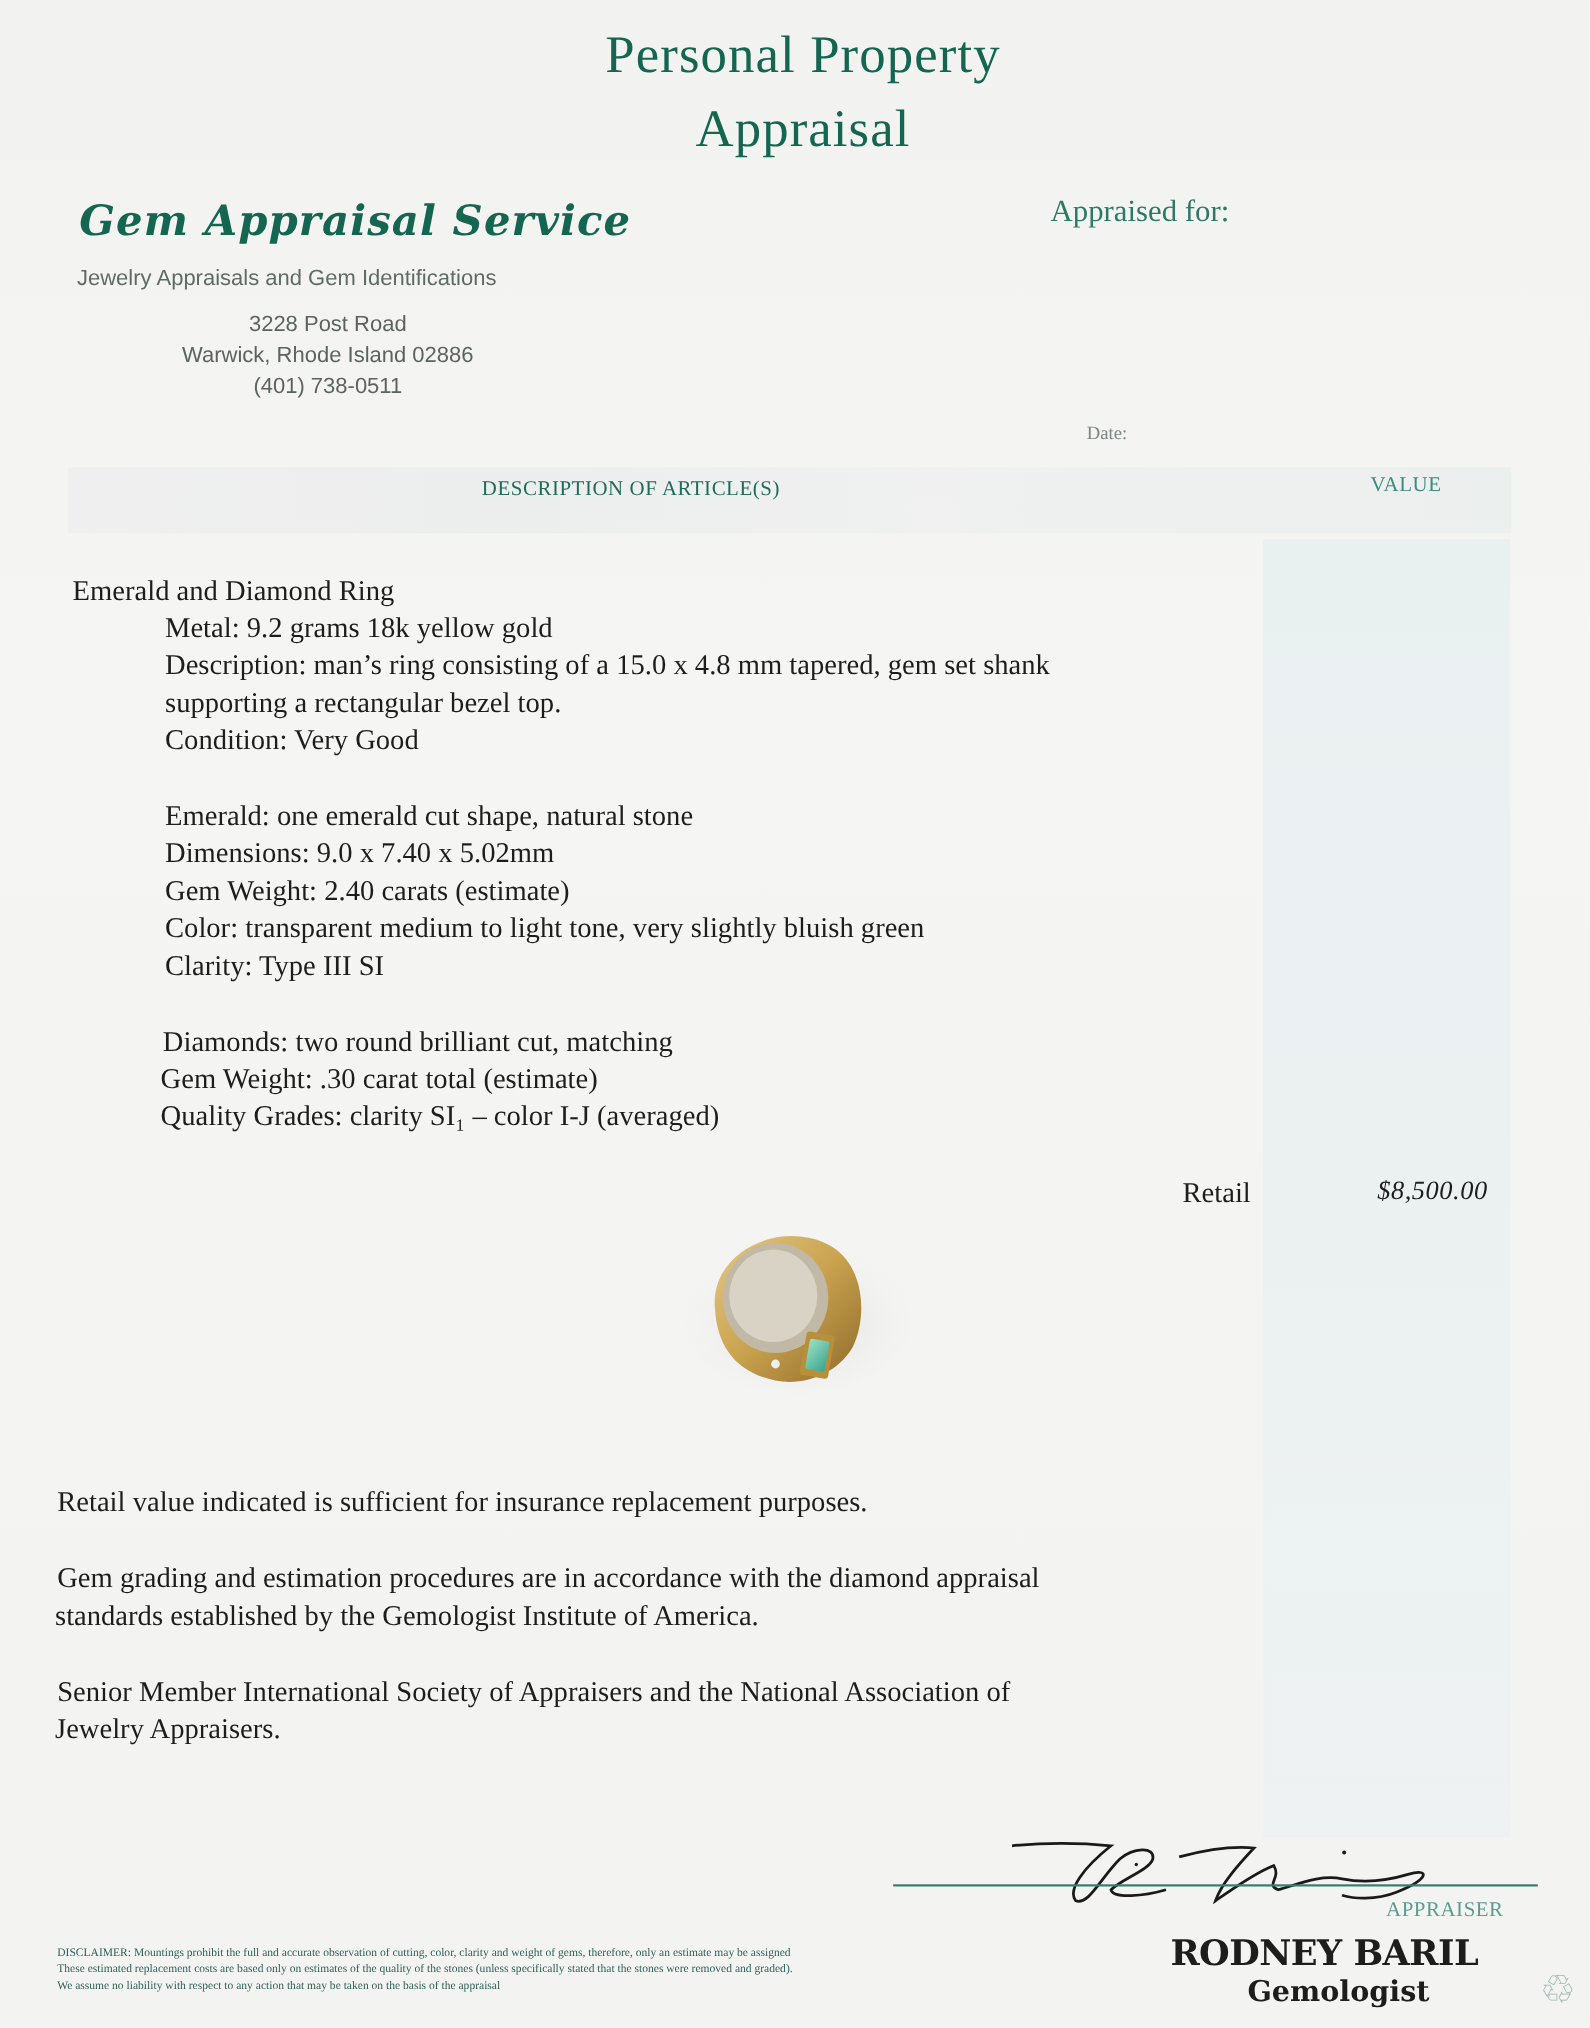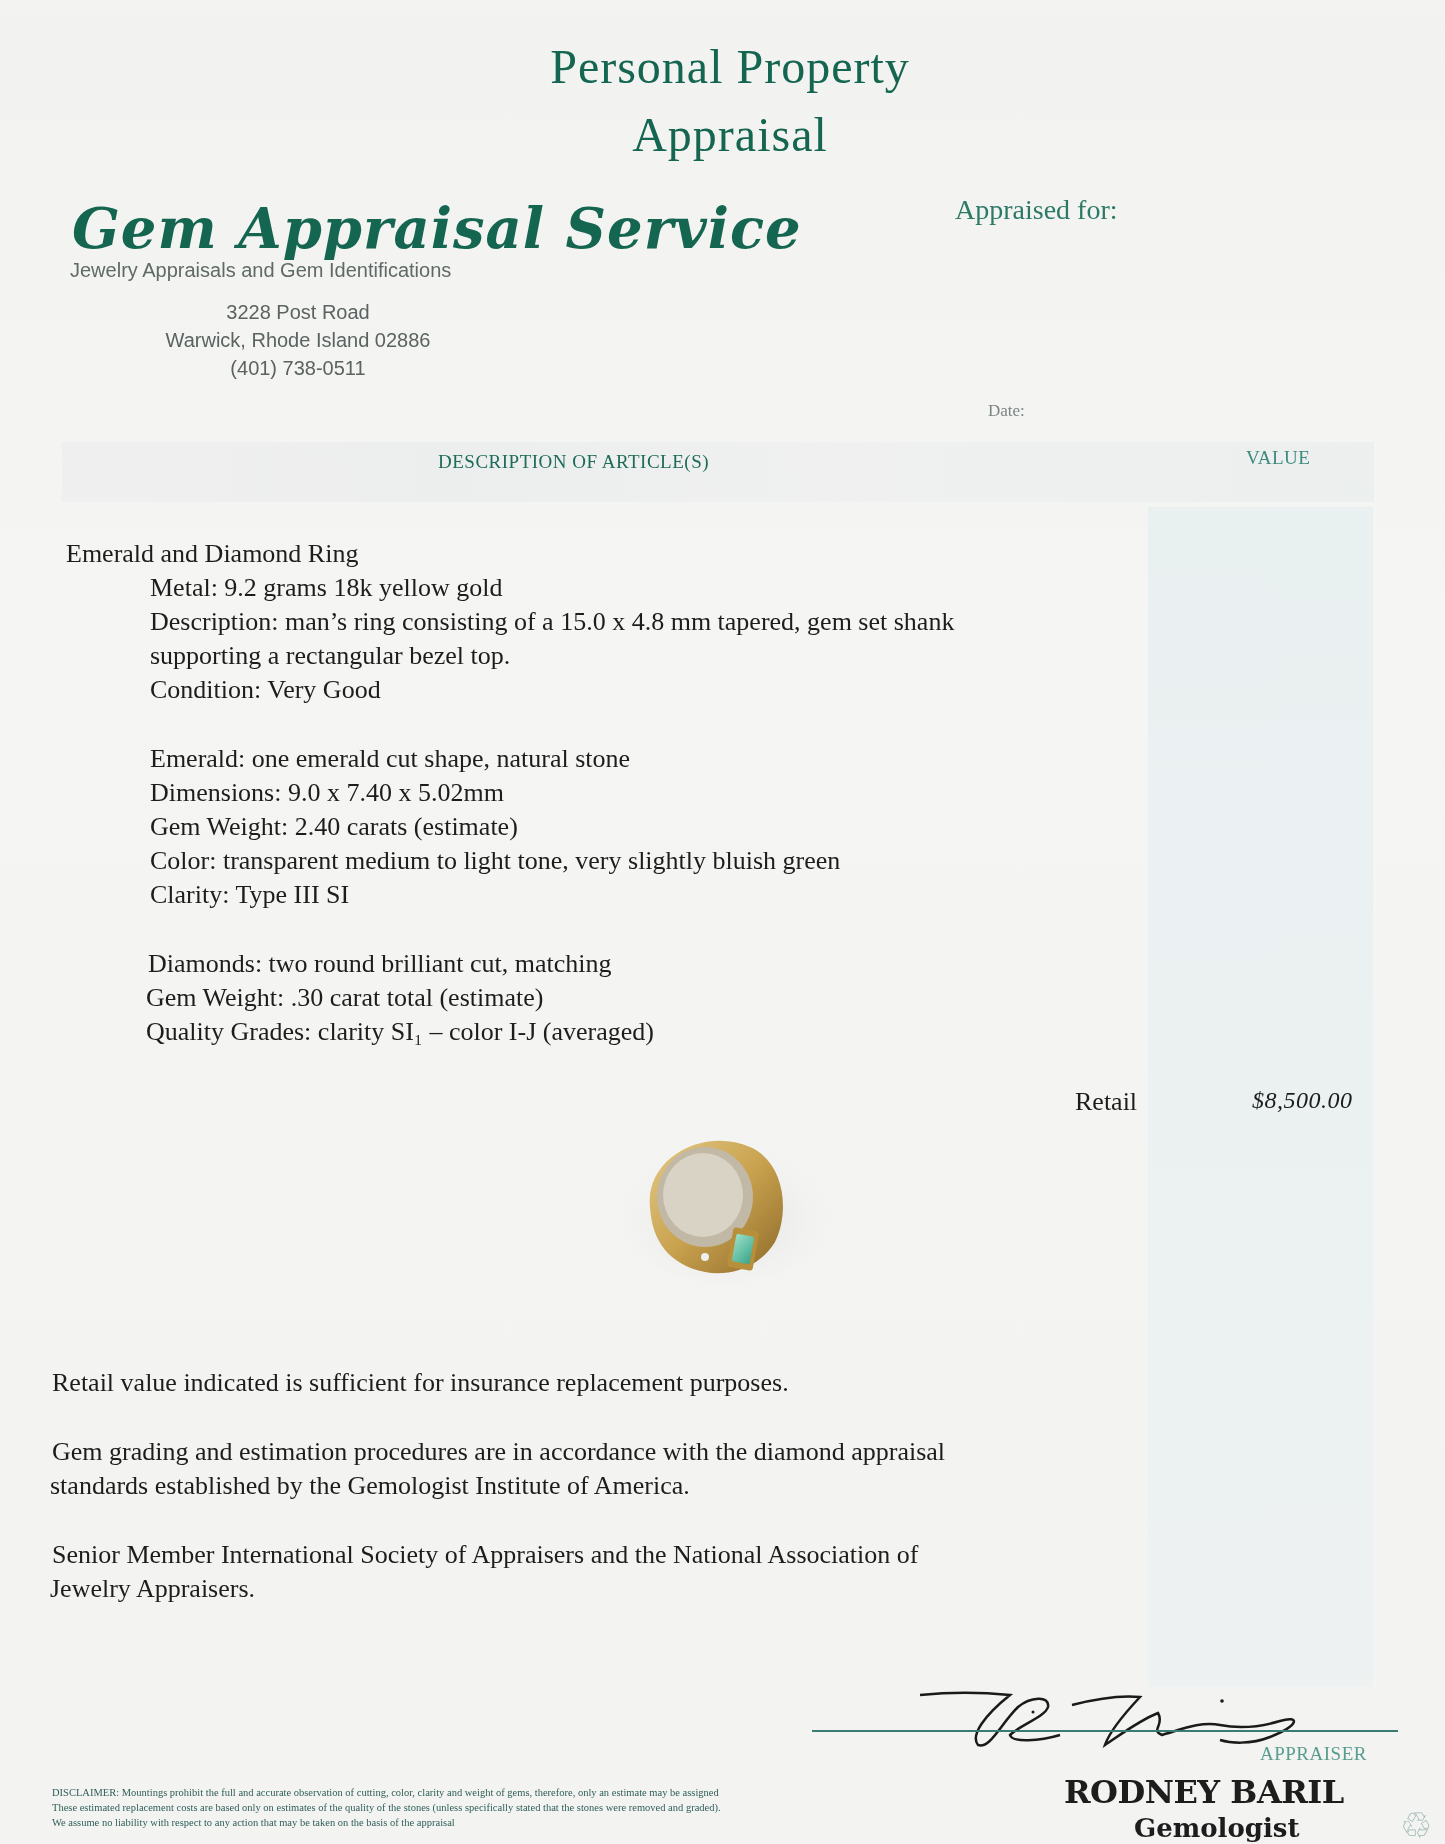--- a/index.html
+++ b/index.html
@@ -4,41 +4,41 @@
   <style>
     html, body { margin: 0; padding: 0; }
     body {
       width: 1445px; height: 1844px;
       background: #f3f3f2;
       position: relative; overflow: hidden;
       font-family: "Liberation Serif", "DejaVu Serif", serif;
       color: #1d1d1d;
     }
     .page {
-      position: absolute; left: 0; top: 17px; width: 1445px; height: 1536px;
+      position: absolute; left: 0; top: 0; width: 1445px; height: 1536px;
       background: linear-gradient(180deg, #f2f2f1 0%, #f5f5f4 40%, #f3f3f2 100%);
     }
     .value-col {
       position: absolute; left: 1148px; top: 490px; width: 225px; height: 1180px;
       background: linear-gradient(180deg, #e7eff0 0%, #e9f0f1 50%, #ecf1f1 100%);
       opacity: 0.8;
     }
     .header-band {
       position: absolute; left: 62px; top: 425px; width: 1312px; height: 60px;
       background: linear-gradient(90deg, #ecedec 0%, #e9eceb 30%, #edefee 60%, #e8edec 100%);
       opacity: 0.7;
     }
     .green { color: #156650; }
     .abs { position: absolute; }
 
     .title { left: 0; width: 1460px; text-align: center; font-size: 48px; letter-spacing: 1px; }
     .title.l1 { top: 22px; }
     .title.l2 { top: 90px; }
 
-    .company { left: 72px; top: 178px; font-size: 56px; font-weight: bold; font-family: "DejaVu Serif", serif; letter-spacing: 1px; font-style: italic; }
+    .company { left: 72px; top: 178px; font-size: 38px; font-weight: bold; font-family: "DejaVu Serif", serif; letter-spacing: 1px; font-style: italic; }
     .tagline { left: 70px; top: 242px; font-size: 20px; font-family: "Liberation Sans", sans-serif; color: #5f6a66; }
     .addr { left: 70px; width: 456px; text-align: center; font-size: 20px; font-family: "Liberation Sans", sans-serif; color: #5a6360; }
     .addr.a1 { top: 284px; }
     .addr.a2 { top: 312px; }
     .addr.a3 { top: 340px; }
 
     .appraised-for { left: 955px; top: 177px; font-size: 28px; color: #2c7a66; }
     .date-label { left: 988px; top: 384px; font-size: 17px; color: #7b8583; }
 
     .desc-head { left: 438px; top: 434px; font-size: 19px; color: #1f6b5a; letter-spacing: 0.5px; }

